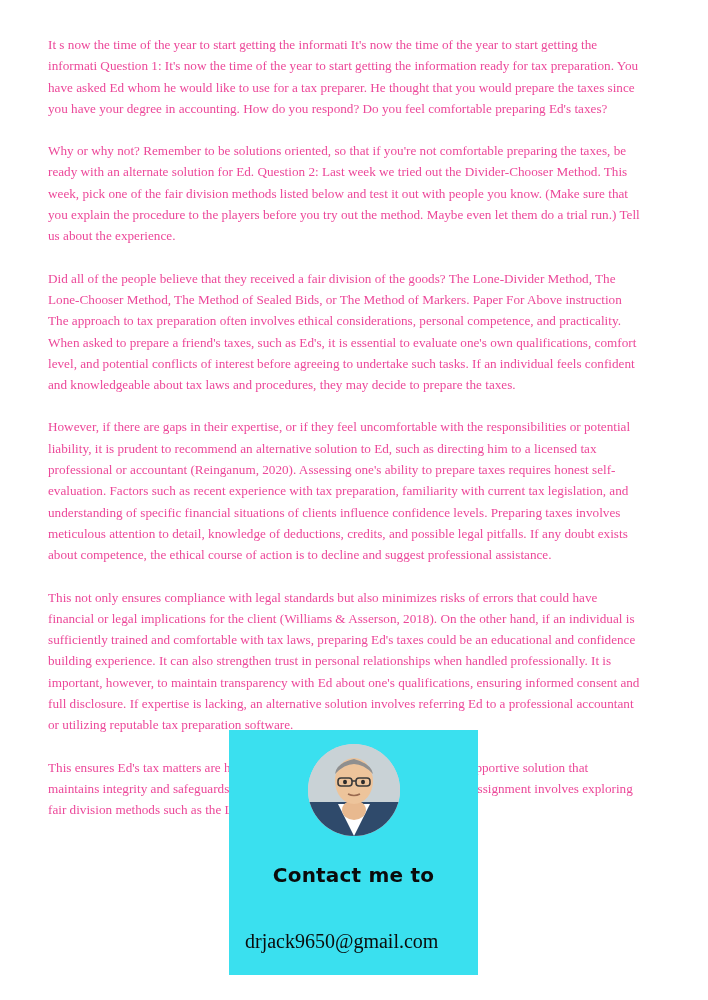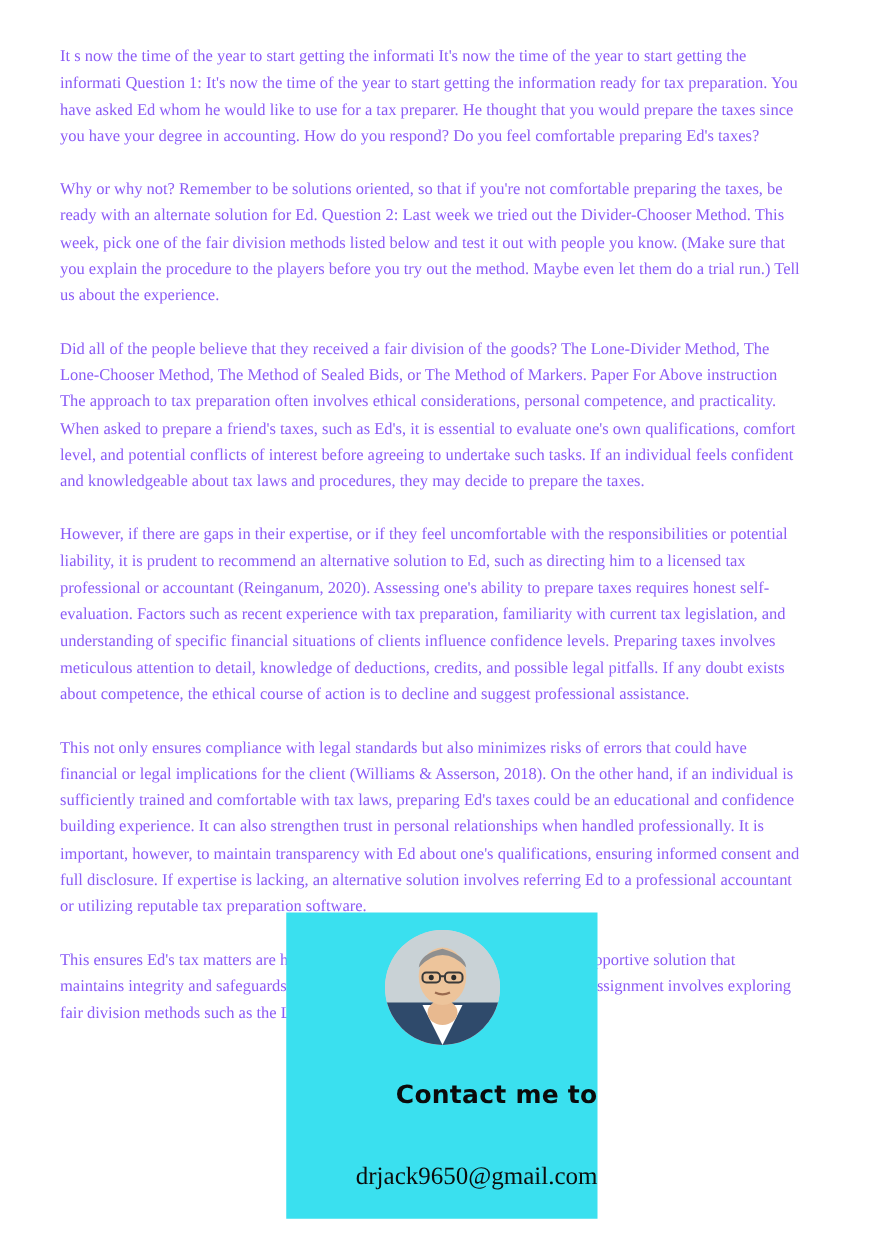--- a/index.html
+++ b/index.html
@@ -27,21 +27,21 @@
     position: absolute;
     left: 48px;
     top: 34px;
     width: 594px;
   }
   .para {
     font-size: 13.2px;
     line-height: 21.3px;
     text-align: left;
     margin: 0 0 21px 0;
-    color: #8b5cf6;
+    color: #ec4899;
   }
   .para:last-child {
     margin-bottom: 0;
   }
   
   .overlay-card {
     position: absolute;
     left: 229px;
     top: 730px;
     width: 249px;
@@ -61,37 +61,38 @@
     background: #cfd6da;
   }
   .avatar-svg {
     display: block;
     width: 92px;
     height: 92px;
   }
   .overlay-line1, .overlay-line2 {
     position: absolute;
     width: 100%;
-    text-align: right;
+    text-align: center;
     font-family: "DejaVu Sans", sans-serif;
     font-weight: bold;
     font-size: 20px;
     color: #0b0b0b;
     letter-spacing: 0.2px;
   }
   .overlay-line1 { top: 133px; }
   .overlay-line2 { top: 163px; }
   .overlay-email {
     position: absolute;
     width: 100%;
-    text-align: right;
+    text-align: left;
     top: 200px;
     font-family: "Liberation Serif", serif;
     font-size: 20px;
     color: #0b0b0b;
+    padding-left: 16px;
   }
 </style>
 </head>
 <body>
 
 <div class="page">
 
   <div class="body-text">
     <p class="para">It s now the time of the year to start getting the informati It's now the time of the year to start getting the informati Question 1: It's now the time of the year to start getting the information ready for tax preparation. You have asked Ed whom he would like to use for a tax preparer. He thought that you would prepare the taxes since you have your degree in accounting. How do you respond? Do you feel comfortable preparing Ed's taxes?</p>
     <p class="para">Why or why not? Remember to be solutions oriented, so that if you're not comfortable preparing the taxes, be ready with an alternate solution for Ed. Question 2: Last week we tried out the Divider-Chooser Method. This week, pick one of the fair division methods listed below and test it out with people you know. (Make sure that you explain the procedure to the players before you try out the method. Maybe even let them do a trial run.) Tell us about the experience.</p>

